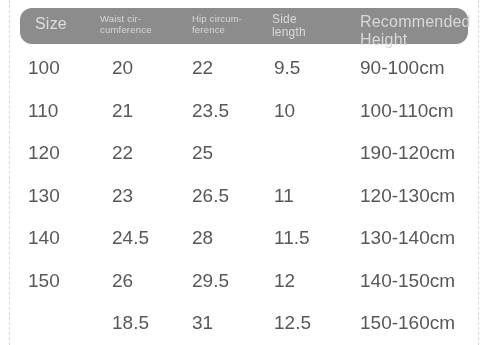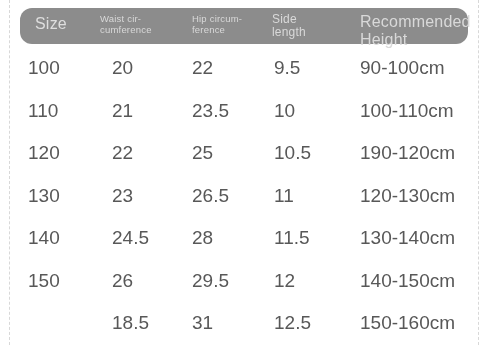--- a/index.html
+++ b/index.html
@@ -137,21 +137,20 @@
         <div class="cell col-0">110</div>
         <div class="cell col-1">21</div>
         <div class="cell col-2">23.5</div>
         <div class="cell col-3">10</div>
         <div class="cell col-4">100-110cm</div>
       </div>
       <div class="row">
         <div class="cell col-0">120</div>
         <div class="cell col-1">22</div>
         <div class="cell col-2">25</div>
-        <div class="cell col-3">10.5</div>
         <div class="cell col-4">190-120cm</div>
       </div>
       <div class="row">
         <div class="cell col-0">130</div>
         <div class="cell col-1">23</div>
         <div class="cell col-2">26.5</div>
         <div class="cell col-3">11</div>
         <div class="cell col-4">120-130cm</div>
       </div>
       <div class="row">

